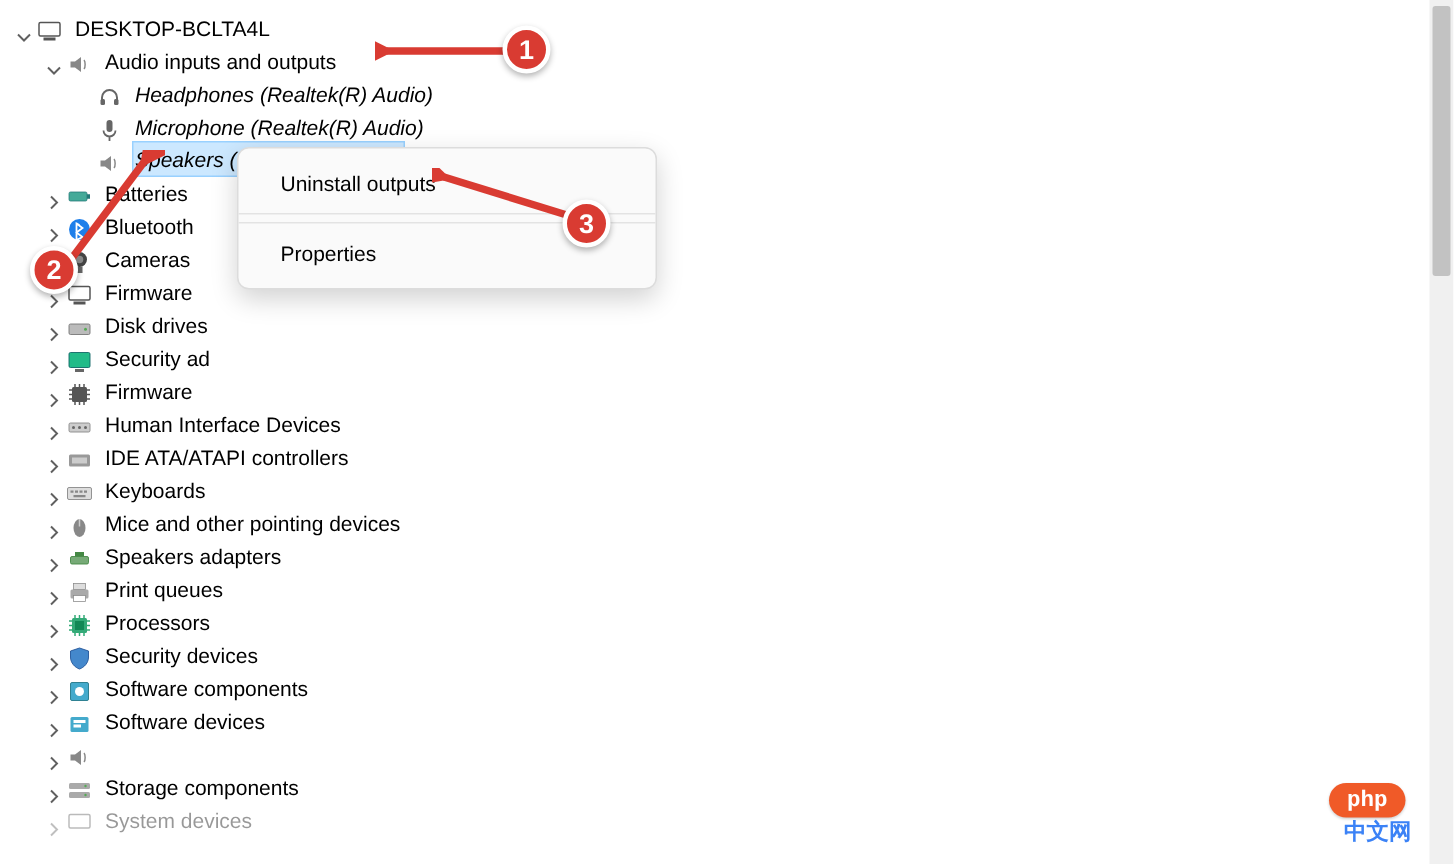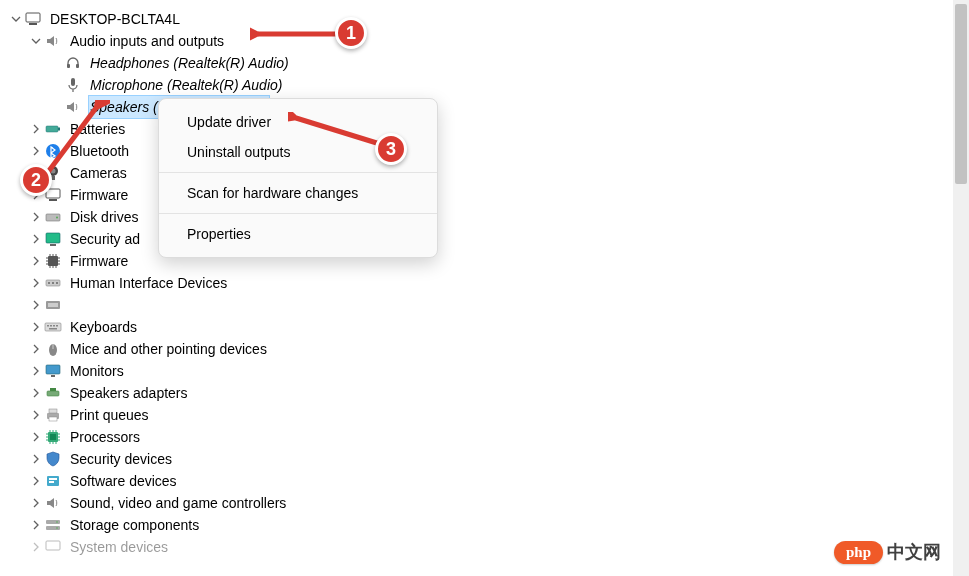--- a/index.html
+++ b/index.html
@@ -13,21 +13,21 @@
       position: relative;
       user-select: none;
     }
     .tree {
       padding: 8px 0 8px 8px;
       line-height: 22px;
       position: relative;
     }
     .node {
       display: flex;
-      align-items: center;
+      align-items: flex-end;
       height: 22px;
       white-space: nowrap;
       position: relative;
     }
     .node .chev {
       width: 16px;
       display: inline-flex;
       justify-content: center;
       align-items: center;
       color: #606060;
@@ -110,35 +110,36 @@
       background: #c2c2c2;
       border-radius: 2px;
     }
     
     .watermark {
       position: absolute;
       right: 28px; bottom: 12px;
       display: flex;
       align-items: flex-end;
       z-index: 200;
-      font-family: Liberation Serif, serif;
+      font-family: Liberation Mono, monospace;
+      flex-direction: column;
     }
     .watermark .badge {
       background: #f05a28;
       color: #fff;
       font-weight: 700;
       font-size: 15px;
       border-radius: 14px;
       padding: 3px 12px;
       margin-right: 4px;
       box-shadow: 0 1px 2px rgba(0,0,0,0.2);
     }
     .watermark .wmtext {
-      color: #404040;
-      font-size: 18px;
+      color: #3b82f6;
+      font-size: 15px;
       font-weight: 600;
     }
     svg.dev-ico { width: 18px; height: 18px; }
   </style>
 </head>
 <body>
 
 <div class="tree">
 
   <div class="node indent-0">
@@ -325,20 +326,21 @@
         <svg width="10" height="10" viewBox="0 0 10 10">
           <path d="M3 1l4 4-4 4" fill="none" stroke="#606060" stroke-width="1.3"></path>
         </svg>
       </span>
     <span class="ico">
         <svg class="dev-ico" viewBox="0 0 18 18">
           <rect x="2" y="5" width="14" height="8" rx="1" fill="#999"></rect>
           <rect x="4" y="7" width="10" height="4" fill="#ccc"></rect>
         </svg>
       </span>
+    <span class="lbl">IDE ATA/ATAPI controllers</span>
   </div>
   <div class="node indent-1">
     <span class="chev">
         <svg width="10" height="10" viewBox="0 0 10 10">
           <path d="M3 1l4 4-4 4" fill="none" stroke="#606060" stroke-width="1.3"></path>
         </svg>
       </span>
     <span class="ico">
         <svg class="dev-ico" viewBox="0 0 18 18">
           <rect x="1" y="5" width="16" height="8" rx="1" fill="#ddd" stroke="#888" stroke-width="0.6"></rect>
@@ -366,34 +368,20 @@
     <span class="lbl">Mice and other pointing devices</span>
   </div>
   <div class="node indent-1">
     <span class="chev">
         <svg width="10" height="10" viewBox="0 0 10 10">
           <path d="M3 1l4 4-4 4" fill="none" stroke="#606060" stroke-width="1.3"></path>
         </svg>
       </span>
     <span class="ico">
         <svg class="dev-ico" viewBox="0 0 18 18">
-          <rect x="2" y="3" width="14" height="9" rx="1" fill="#49c" stroke="#267" stroke-width="0.6"></rect>
-          <rect x="7" y="13" width="4" height="2" fill="#666"></rect>
-        </svg>
-      </span>
-    <span class="lbl">Monitors</span>
-  </div>
-  <div class="node indent-1">
-    <span class="chev">
-        <svg width="10" height="10" viewBox="0 0 10 10">
-          <path d="M3 1l4 4-4 4" fill="none" stroke="#606060" stroke-width="1.3"></path>
-        </svg>
-      </span>
-    <span class="ico">
-        <svg class="dev-ico" viewBox="0 0 18 18">
           <rect x="3" y="7" width="12" height="5" rx="1" fill="#7a7" stroke="#484" stroke-width="0.6"></rect>
           <rect x="6" y="4" width="6" height="3" fill="#484"></rect>
         </svg>
       </span>
     <span class="lbl">Speakers adapters</span>
   </div>
   <div class="node indent-1">
     <span class="chev">
         <svg width="10" height="10" viewBox="0 0 10 10">
           <path d="M3 1l4 4-4 4" fill="none" stroke="#606060" stroke-width="1.3"></path>
@@ -437,40 +425,53 @@
     <span class="lbl">Security devices</span>
   </div>
   <div class="node indent-1">
     <span class="chev">
         <svg width="10" height="10" viewBox="0 0 10 10">
           <path d="M3 1l4 4-4 4" fill="none" stroke="#606060" stroke-width="1.3"></path>
         </svg>
       </span>
     <span class="ico">
         <svg class="dev-ico" viewBox="0 0 18 18">
+          <rect x="3" y="3" width="12" height="12" rx="1" fill="#4ac" stroke="#278" stroke-width="0.6"></rect>
+          <circle cx="9" cy="9" r="3" fill="#fff"></circle>
+        </svg>
+      </span>
+    <span class="lbl">Software components</span>
+  </div>
+  <div class="node indent-1">
+    <span class="chev">
+        <svg width="10" height="10" viewBox="0 0 10 10">
+          <path d="M3 1l4 4-4 4" fill="none" stroke="#606060" stroke-width="1.3"></path>
+        </svg>
+      </span>
+    <span class="ico">
+        <svg class="dev-ico" viewBox="0 0 18 18">
           <rect x="3" y="4" width="12" height="10" rx="1" fill="#4ac"></rect>
           <rect x="5" y="6" width="8" height="2" fill="#fff"></rect>
           <rect x="5" y="9" width="5" height="2" fill="#fff"></rect>
         </svg>
       </span>
     <span class="lbl">Software devices</span>
   </div>
   <div class="node indent-1">
     <span class="chev">
         <svg width="10" height="10" viewBox="0 0 10 10">
           <path d="M3 1l4 4-4 4" fill="none" stroke="#606060" stroke-width="1.3"></path>
         </svg>
       </span>
     <span class="ico">
         <svg class="dev-ico" viewBox="0 0 18 18">
           <path d="M3 7v4h3l4 3V4L6 7H3z" fill="#888"></path>
           <path d="M12 6c1 1 1 5 0 6" fill="none" stroke="#888" stroke-width="1"></path>
         </svg>
       </span>
-    <span class="lbl">Sound, video and game controllers</span>
   </div>
   <div class="node indent-1">
     <span class="chev">
         <svg width="10" height="10" viewBox="0 0 10 10">
           <path d="M3 1l4 4-4 4" fill="none" stroke="#606060" stroke-width="1.3"></path>
         </svg>
       </span>
     <span class="ico">
         <svg class="dev-ico" viewBox="0 0 18 18">
           <rect x="2" y="4" width="14" height="4" rx="1" fill="#aaa"></rect>
@@ -491,24 +492,22 @@
         <svg class="dev-ico" viewBox="0 0 18 18">
           <rect x="2" y="3" width="14" height="9" rx="1" fill="none" stroke="#555" stroke-width="1"></rect>
         </svg>
       </span>
     <span class="lbl">System devices</span>
   </div>
 
 </div>
 
 <div class="ctxmenu">
-  <div class="mi">Update driver</div>
   <div class="mi">Uninstall outputs</div>
   <div class="sep"></div>
-  <div class="mi">Scan for hardware changes</div>
   <div class="sep"></div>
   <div class="mi bold">Properties</div>
 </div>
 
 <svg class="arrow" style="left:250px; top:22px;" width="100" height="24">
   <defs>
       <marker id="ah1" markerWidth="8" markerHeight="8" refX="1" refY="4" orient="auto">
         <path d="M8 0L0 4l8 4z" fill="#d93b32"></path>
       </marker>
     </defs>

